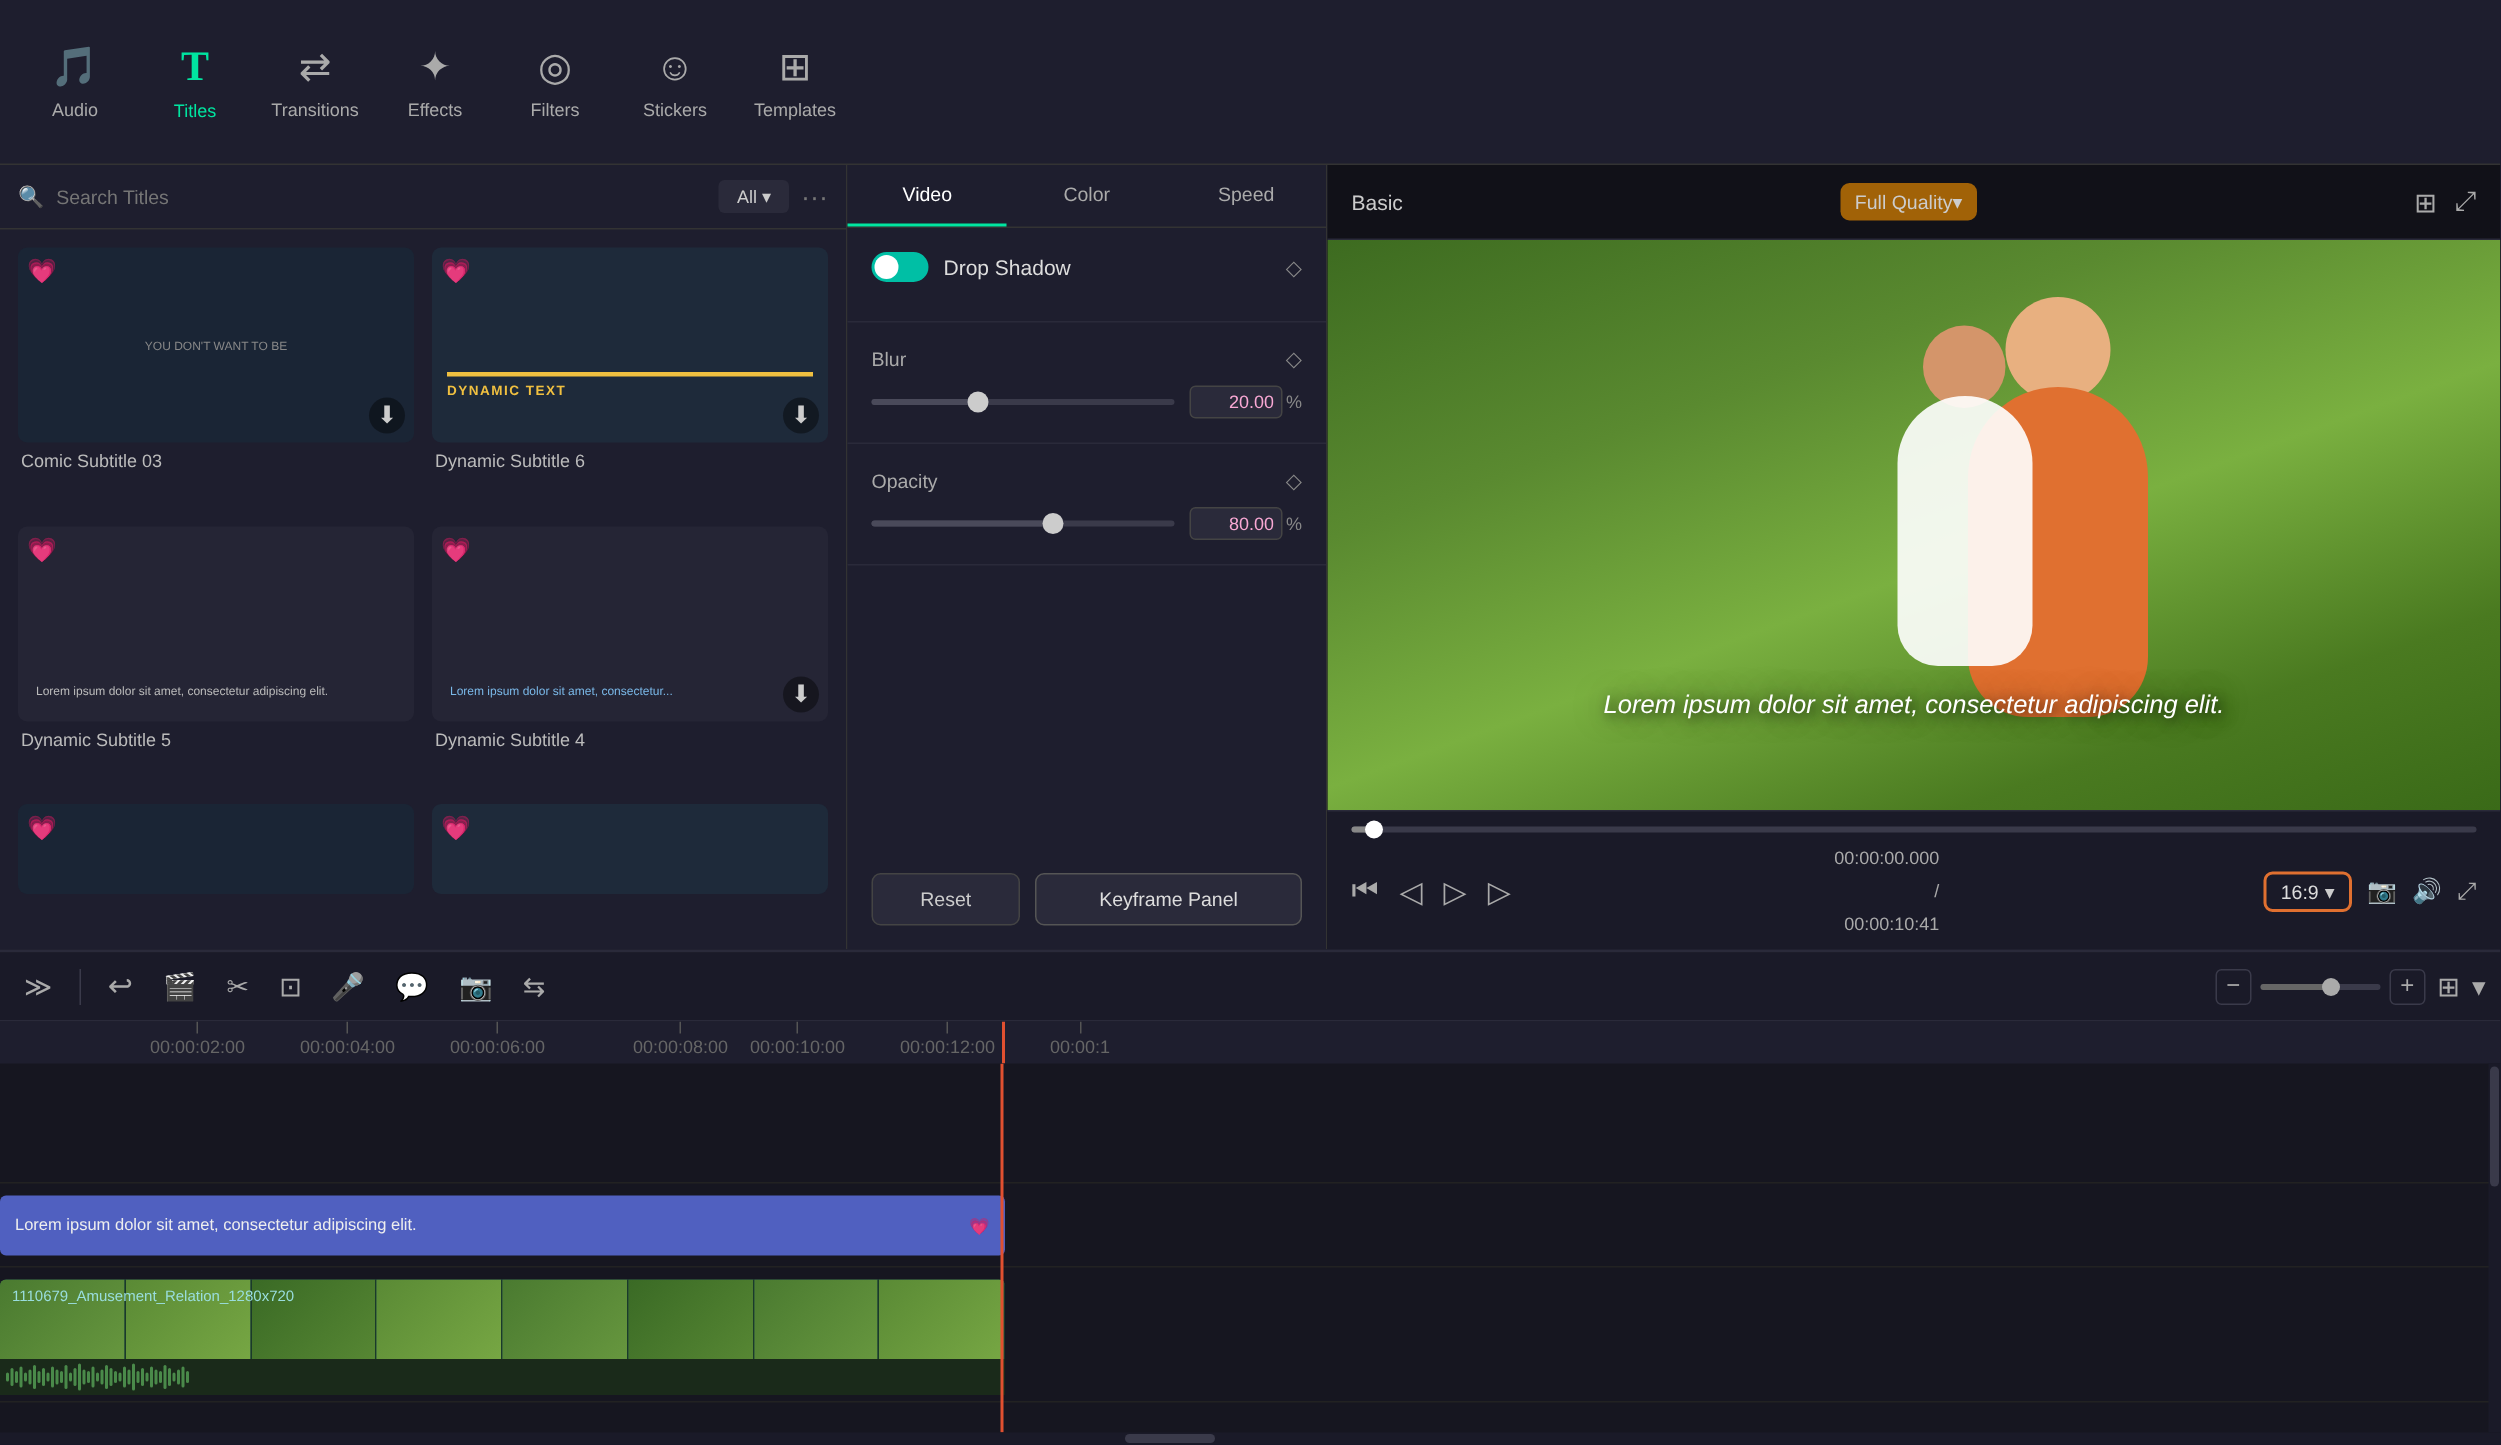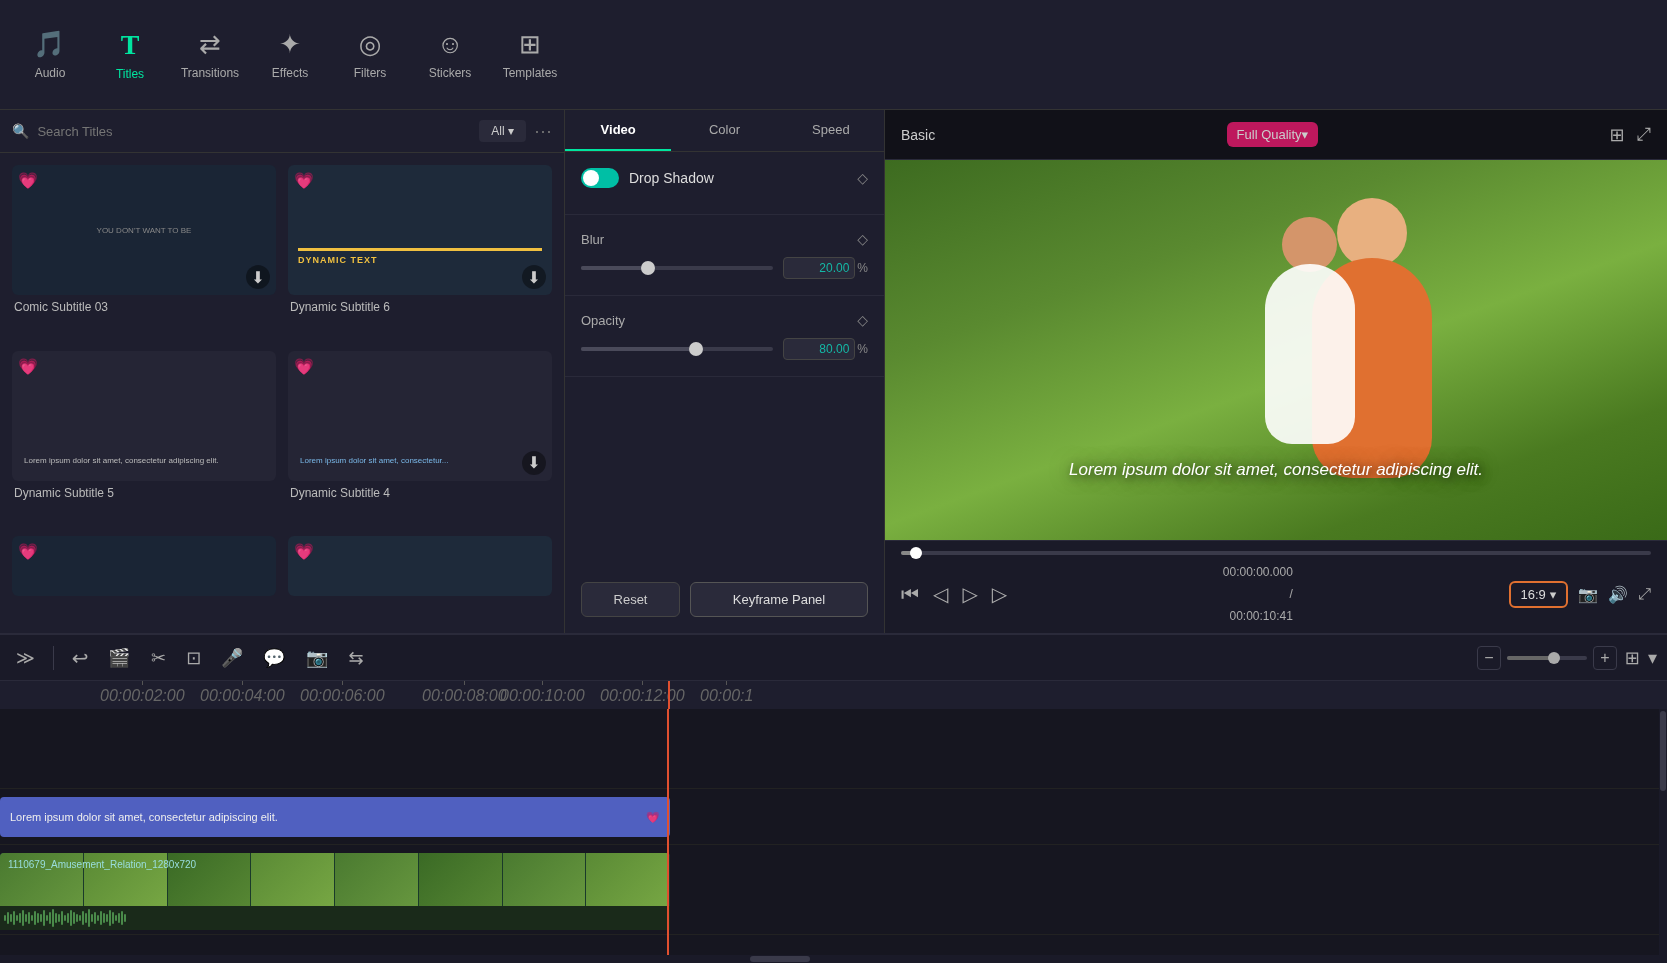--- a/index.html
+++ b/index.html
@@ -182,21 +182,20 @@
       flex: 1;
       text-align: center;
       padding: 12px 0;
       cursor: pointer;
       color: #aaa;
       font-size: 13px;
     }
     .panel-tab.active {
       color: #fff;
       border-bottom: 2px solid #00e5a0;
-      font-weight: bold;
     }
     .sub-tabs {
       display: flex;
       padding: 10px 12px;
       gap: 6px;
       border-bottom: 1px solid #333;
     }
     .sub-tab {
       padding: 5px 14px;
       border-radius: 4px;
@@ -284,25 +283,25 @@
       position: absolute;
       top: -5px;
       transform: translateX(-50%);
     }
     .slider-value {
       display: flex;
       align-items: center;
       gap: 2px;
     }
     .slider-value input {
-      width: 72px;
+      width: 62px;
       background: #2a2a3a;
       border: 1px solid #444;
       border-radius: 4px;
-      color: #14b8a6;
+      color: #f9a8d4;
       text-align: right;
       padding: 3px 5px;
       font-size: 12px;
       outline: none;
     }
     .slider-value span { color: #888; font-size: 12px; }
 
     .action-btns {
       display: flex;
       gap: 10px;
@@ -343,21 +342,21 @@
       justify-content: space-between;
       padding: 8px 16px;
       border-bottom: 1px solid #2a2a3a;
       height: 50px;
     }
     .player-label { color: #ccc; font-size: 14px; }
     .quality-select {
       display: flex;
       align-items: center;
       gap: 0;
-      background: #be185d;
+      background: #a16207;
       padding: 5px 10px;
       border-radius: 6px;
       cursor: pointer;
     }
     .player-icons-right {
       display: flex;
       gap: 12px;
       align-items: center;
     }
     .player-icon-btn {
@@ -567,21 +566,21 @@
       position: relative;
     }
     .ruler-mark {
       position: absolute;
       bottom: 4px;
       display: flex;
       flex-direction: column;
       align-items: center;
     }
     .ruler-line { width: 1px; height: 8px; background: #555; margin-bottom: 2px; }
-    .ruler-label { font-size: 16px; color: #666; white-space: nowrap; font-style: italic; }
+    .ruler-label { font-size: 12px; color: #666; white-space: nowrap; }
     .playhead {
       position: absolute;
       bottom: 0;
       width: 2px;
       background: #e05030;
       height: 100%;
     }
     .track-row {
       height: 60px;
       position: relative;

